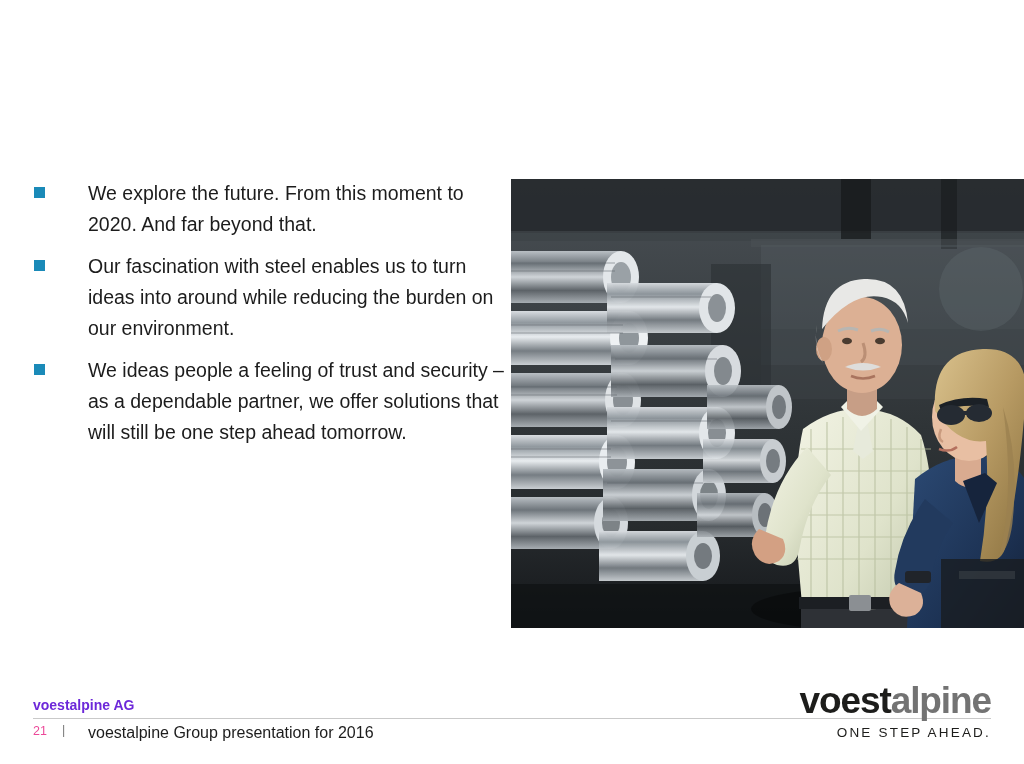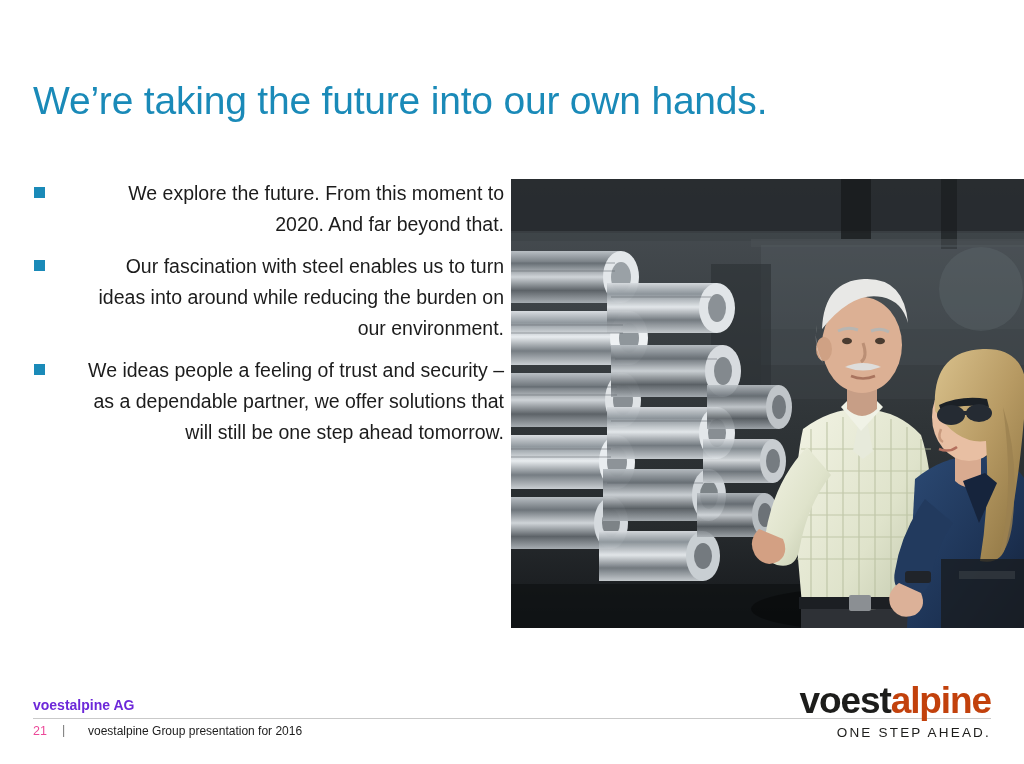--- a/index.html
+++ b/index.html
@@ -47,21 +47,20 @@
     background: #1a8ab8;
     flex: 0 0 11px;
     margin-top: 9px;
   }
   .bullet-text {
     margin-left: 43px;
     font-size: 19.5px;
     line-height: 31px;
     color: #1c1c1c;
     font-weight: 400;
-    text-align: right;
   }
 
   
   .photo {
     position: absolute;
     left: 511px;
     top: 179px;
     width: 513px;
     height: 449px;
     overflow: hidden;
@@ -97,55 +96,54 @@
     position: absolute;
     left: 62px;
     top: 723px;
     font-size: 12.5px;
     color: #7a7a7a;
   }
   .footer-presentation {
     position: absolute;
     left: 88px;
     top: 724px;
-    font-size: 12px;
+    font-size: 16px;
     color: #1c1c1c;
   }
 
   
   .logo {
     position: absolute;
     right: 33px;
     top: 680px;
     text-align: right;
   }
   .logo-word {
     font-size: 37px;
     font-weight: bold;
     letter-spacing: -1.1px;
     line-height: 42px;
     white-space: nowrap;
   }
   .logo-voest { color: #1d1d1b; margin-top: 12px; }
-  .logo-alpine { color: #c2410c; }
+  .logo-alpine { color: #737373; }
   .logo-tagline {
     font-size: 13.5px;
     letter-spacing: 2.2px;
     color: #1d1d1b;
     margin-top: 3px;
     white-space: nowrap;
     text-align: right;
   }
 </style>
 </head>
 <body>
 
 <div class="slide">
 
-  <h1 class="title">We’re taking the future into our own hands.</h1>
 
   <div class="bullets">
     <div class="bullet-row">
       <span class="bullet-marker"></span>
       <span class="bullet-text">We explore the future. From this moment to 2020. And far beyond that.</span>
     </div>
     <div class="bullet-row">
       <span class="bullet-marker"></span>
       <span class="bullet-text">Our fascination with steel enables us to turn ideas into around while reducing the burden on our environment.</span>
     </div>

